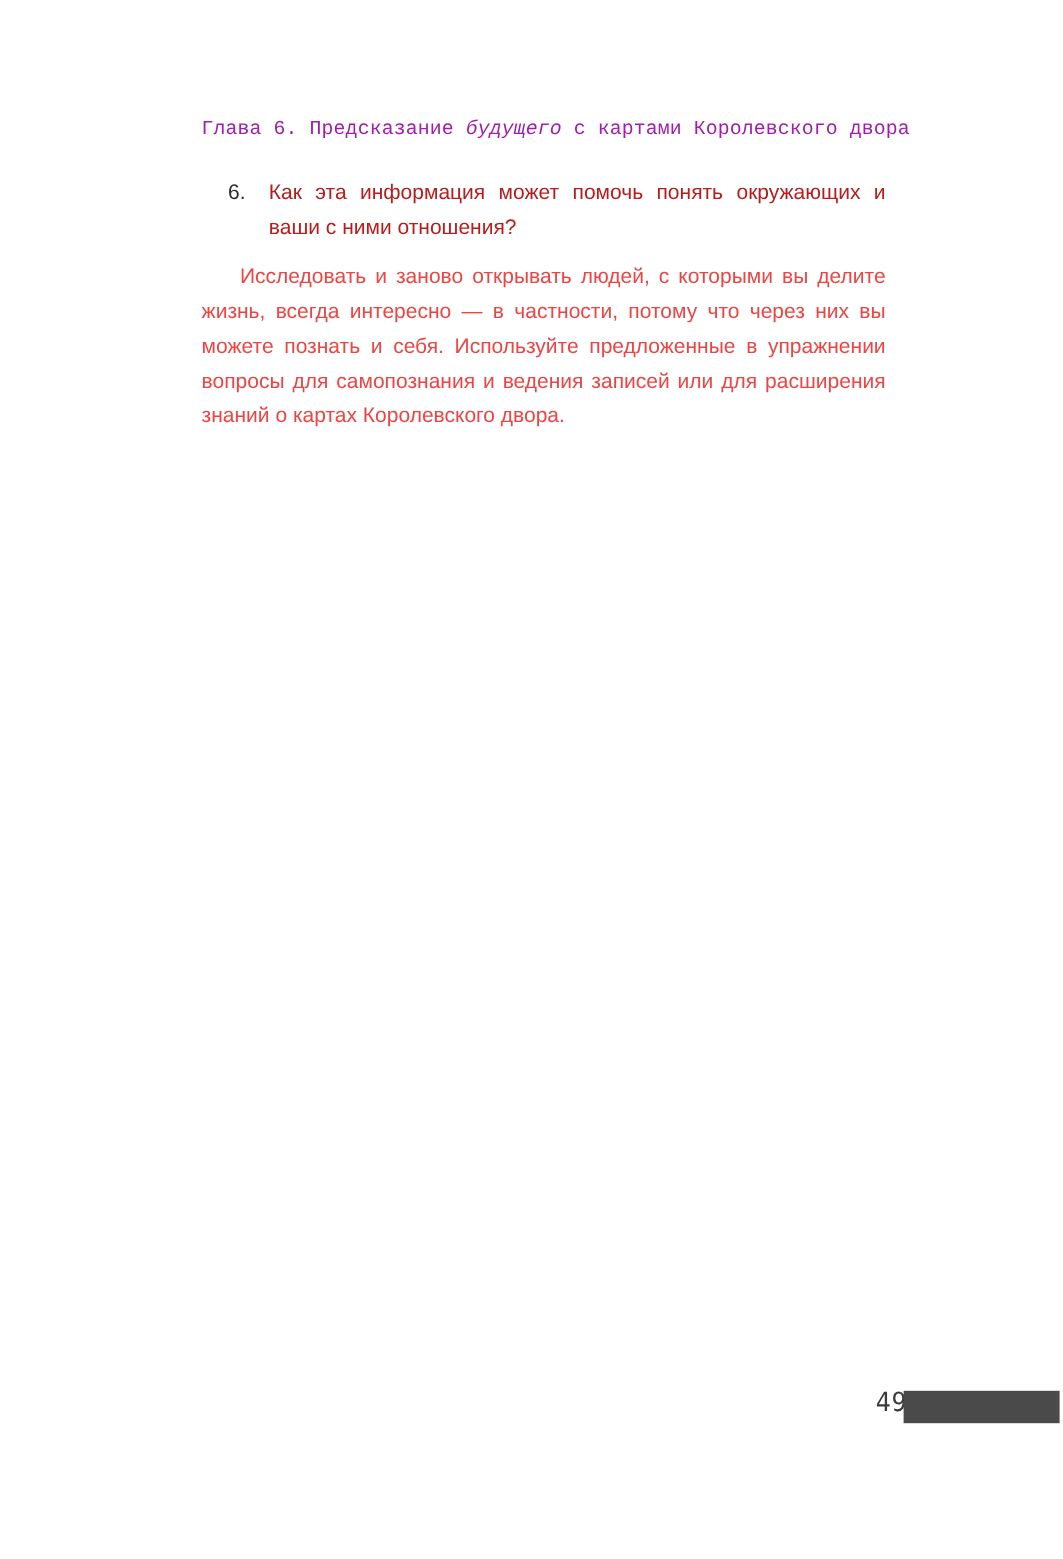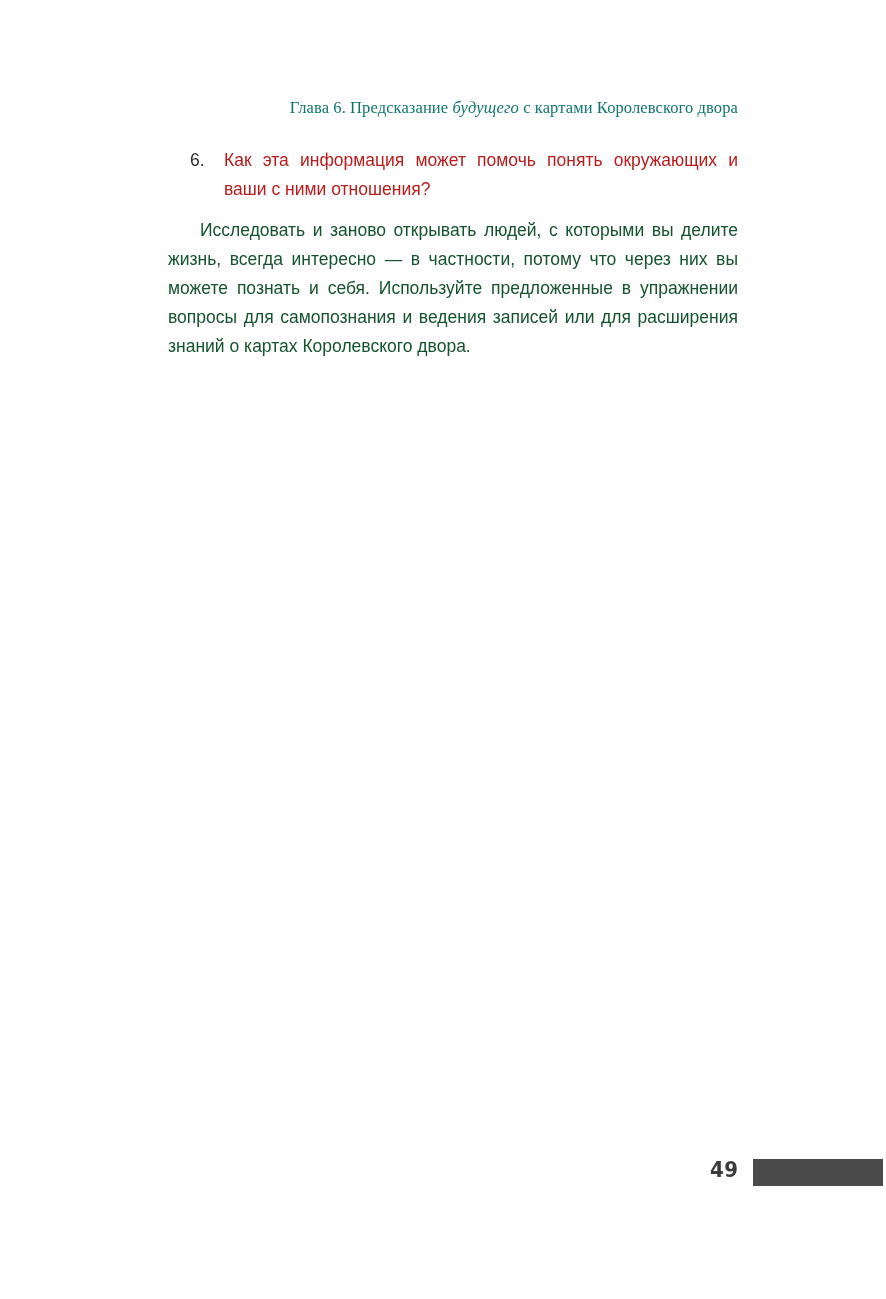--- a/index.html
+++ b/index.html
@@ -21,24 +21,24 @@
     inset: 0;
   }
 
   
   .running-head {
     position: absolute;
     left: 168px;
     top: 98px;
     width: 570px;
     text-align: right;
-    font-family: Liberation Serif, serif;
+    font-family: Liberation Mono, monospace;
     font-size: 16.5px;
     letter-spacing: 0.1px;
-    color: #0f766e;
+    color: #a21caf;
     white-space: nowrap;
   }
   .running-head .rh-part {
     display: inline;
   }
   .running-head .rh-italic {
     font-style: italic;
   }
 
   
@@ -71,32 +71,33 @@
   .body-par {
     position: absolute;
     left: 168px;
     top: 216px;
     width: 570px;
     font-size: 17.5px;
     line-height: 29px;
     text-align: justify;
     text-justify: inter-word;
     text-indent: 32px;
-    color: #14532d;
+    color: #ef4444;
   }
 
   
   .folio {
     position: absolute;
-    right: 116px;
+    right: 130px;
     top: 1157px;
     width: 60px;
+    text-align: right;
     font-family: "DejaVu Sans Condensed", "Liberation Sans", sans-serif;
     font-size: 22px;
-    font-weight: bold;
+    font-weight: normal;
     color: #3b3b3b;
     letter-spacing: 0.5px;
   }
   .folio-bar {
     position: absolute;
     left: 753px;
     top: 1159px;
     width: 130px;
     height: 27px;
     background: #4a4a4a;

